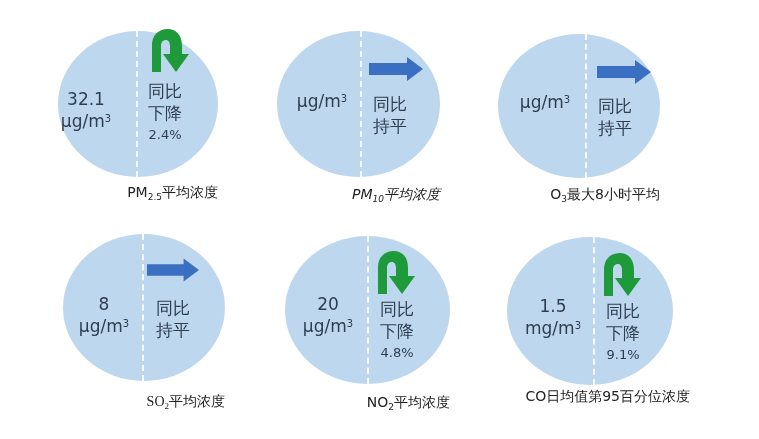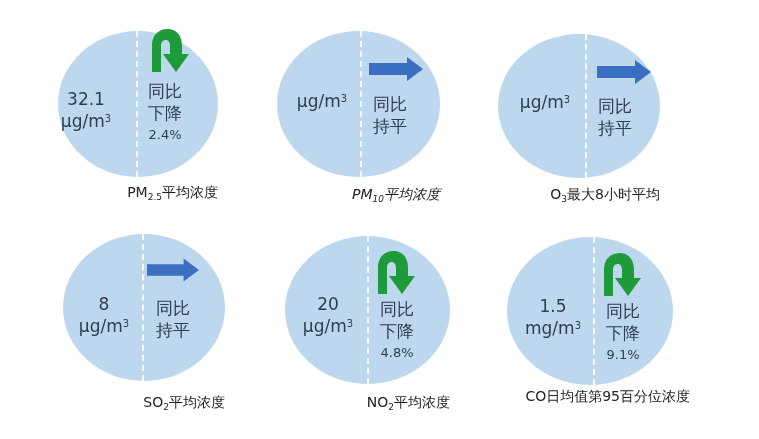--- a/index.html
+++ b/index.html
@@ -78,21 +78,21 @@
     <div>8</div>
     <div class="unit"><span>μg/m</span><sup>3</sup></div>
   </div>
   <svg class="icon" style="left:147px;top:258px;" width="52" height="24" viewBox="0 0 54 24">
     <path d="M0 6 L38 6 L38 0 L54 12 L38 24 L38 18 L0 18 Z" fill="#3b6fc2"></path>
   </svg>
   <div class="trend" style="left:148px;top:297px;width:50px;">
     <div>同比</div>
     <div>持平</div>
   </div>
-  <div class="label" style="left:63px;top:394px;width:162px;"><span>SO</span><sub>2</sub><span>平均浓度</span></div>
+  <div class="label" style="left:63px;top:394px;width:162px;font-family:Liberation Serif, serif;"><span>SO</span><sub>2</sub><span>平均浓度</span></div>
 </div>
 
 <div class="card">
   <div class="circle" style="left:285px;top:236px;width:165px;height:148px;"></div>
   <div class="divider" style="left:367px;top:236px;height:148px;"></div>
   <div class="value" style="left:292px;top:293px;width:72px;">
     <div>20</div>
     <div class="unit"><span>μg/m</span><sup>3</sup></div>
   </div>
   <svg class="icon" style="left:374px;top:250px;" width="42" height="46" viewBox="0 0 42 46">

